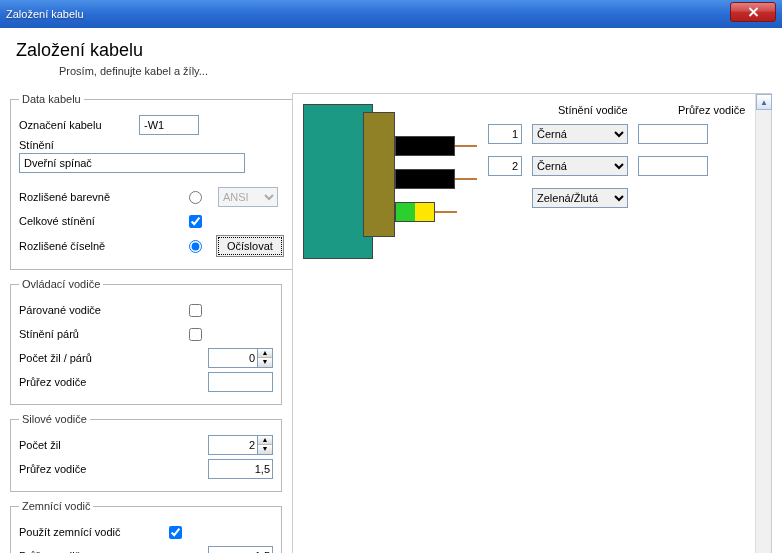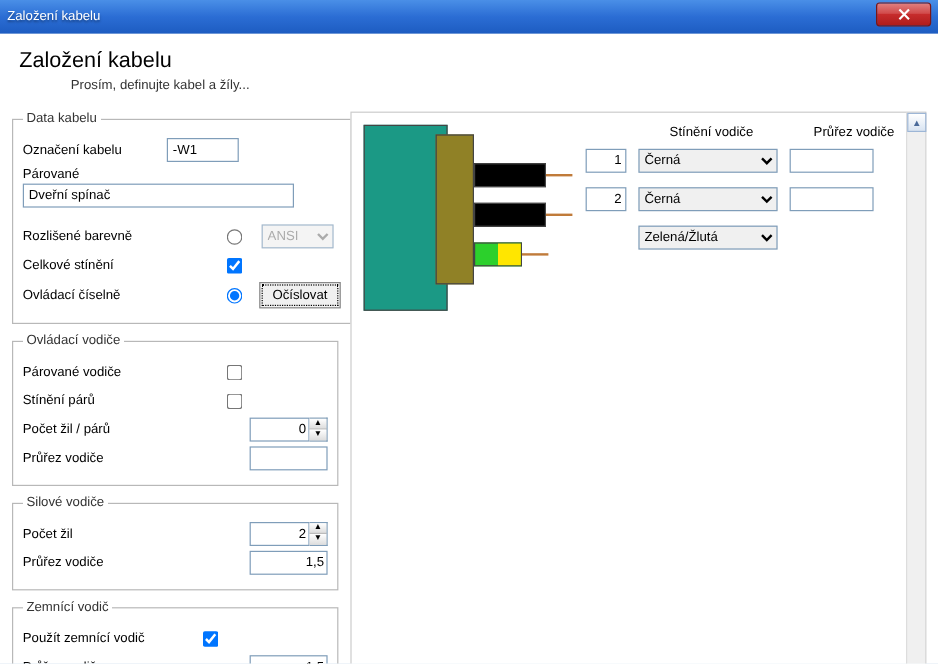--- a/index.html
+++ b/index.html
@@ -53,21 +53,21 @@
 .wire3 { top: 108px; width: 40px; background: linear-gradient(to right, #2fd62f 0%, #2fd62f 50%, #ffe600 50%, #ffe600 100%); background-size: 20px 100%; }
 .wire3 { background: #2cd02c; }
 .wire3::after { content:''; position:absolute; left:50%; top:0; width:50%; height:100%; background:#ffe600; }
 .wire3-tip { top: 117px; width: 22px; background: #c07b3a; left: 142px; }
 
 .wire-controls { position: absolute; left: 195px; top: 10px; }
 .wire-head { display: flex; gap: 24px; margin-bottom: 8px; margin-left: 70px; }
 .wire-head span { display: inline-block; color: #000; }
 .wire-row { display: flex; align-items: center; gap: 10px; margin-bottom: 12px; }
 .wire-row input.idx { width: 34px; height: 20px; text-align: right; border: 1px solid #7f9db9; padding: 0 3px; }
-.wire-row select { width: 116px; }
+.wire-row select { width: 96px; }
 .wire-row input.cs { width: 70px; height: 20px; border: 1px solid #7f9db9; }
 
 .scroll-track { position: absolute; right: 0; top: 0; width: 16px; height: 100%; background: #f0f0f0; border-left: 1px solid #ddd; }
 .scroll-btn { width: 16px; height: 16px; background: linear-gradient(#fff,#d8e4f2); border: 1px solid #9db6d6; display:flex; align-items:center; justify-content:center; font-size:8px; color:#4a6a9a; position:absolute; }
 .scroll-up { top:0; }
 </style>
 </head>
 <body>
 
 <div class="titlebar">
@@ -88,37 +88,37 @@
   <div class="main">
     <div class="left">
 
       <fieldset>
         <legend>Data kabelu</legend>
         <div class="row">
           <label class="lbl">Označení kabelu</label>
           <input type="text" class="med" style="width: 60px;" value="-W1">
         </div>
         <div class="row" style="display:block">
-          <label class="lbl" style="display:block;width:auto;margin-bottom:2px">Párované</label>
+          <label class="lbl" style="display:block;width:auto;margin-bottom:2px">Stínění</label>
           <input type="text" class="wide" value="Dveřní spínač" style="">
         </div>
         <div style="height:6px"></div>
         <div class="row">
           <label class="lbl">Rozlišené barevně</label>
           <input type="radio" name="rozliseni" style="margin-left: 50px;">
           <select disabled="" style="width:60px;margin-left:16px">
             <option>ANSI</option>
           </select>
         </div>
         <div class="row">
           <label class="lbl">Celkové stínění</label>
           <input type="checkbox" checked="" style="margin-left: 50px;">
         </div>
         <div class="row">
-          <label class="lbl">Ovládací číselně</label>
+          <label class="lbl">Rozlišené číselně</label>
           <input type="radio" name="rozliseni" checked="" style="margin-left: 50px;">
           <button class="btn" style="margin-left:14px;outline:1px dotted #000;outline-offset:-3px">Očíslovat</button>
         </div>
       </fieldset>
 
       <fieldset>
         <legend>Ovládací vodiče</legend>
         <div class="row">
           <label class="lbl">Párované vodiče</label>
           <input type="checkbox" style="margin-left: 50px;">

